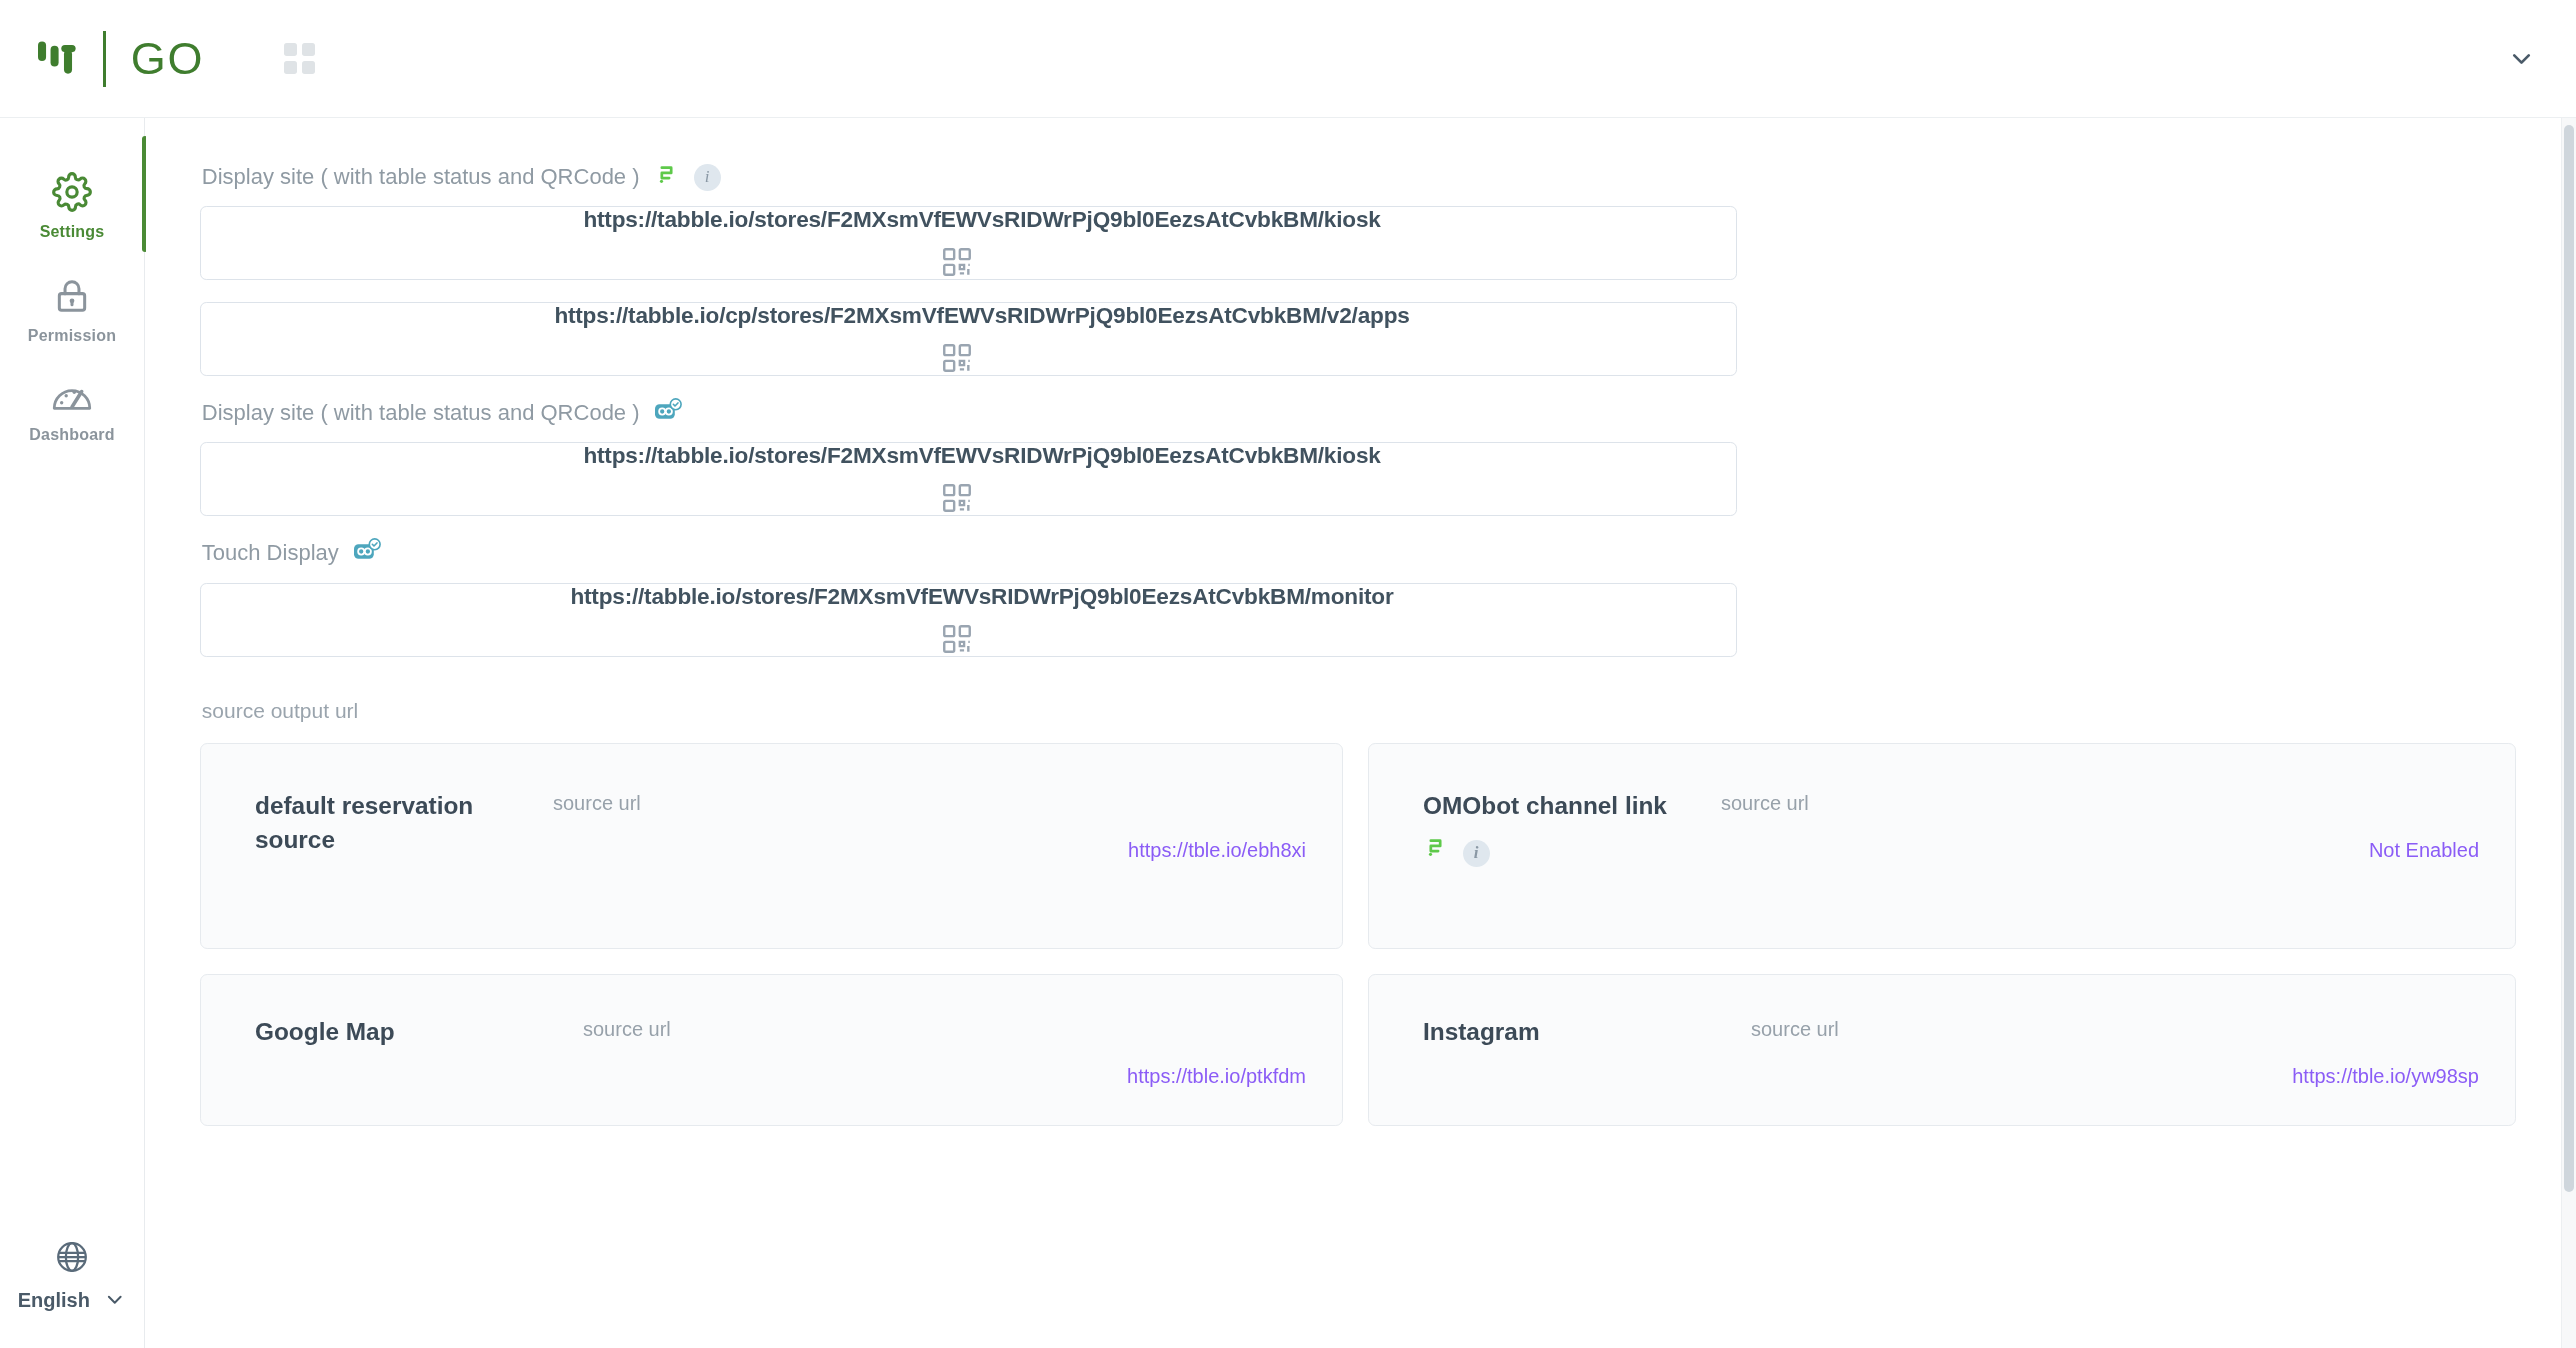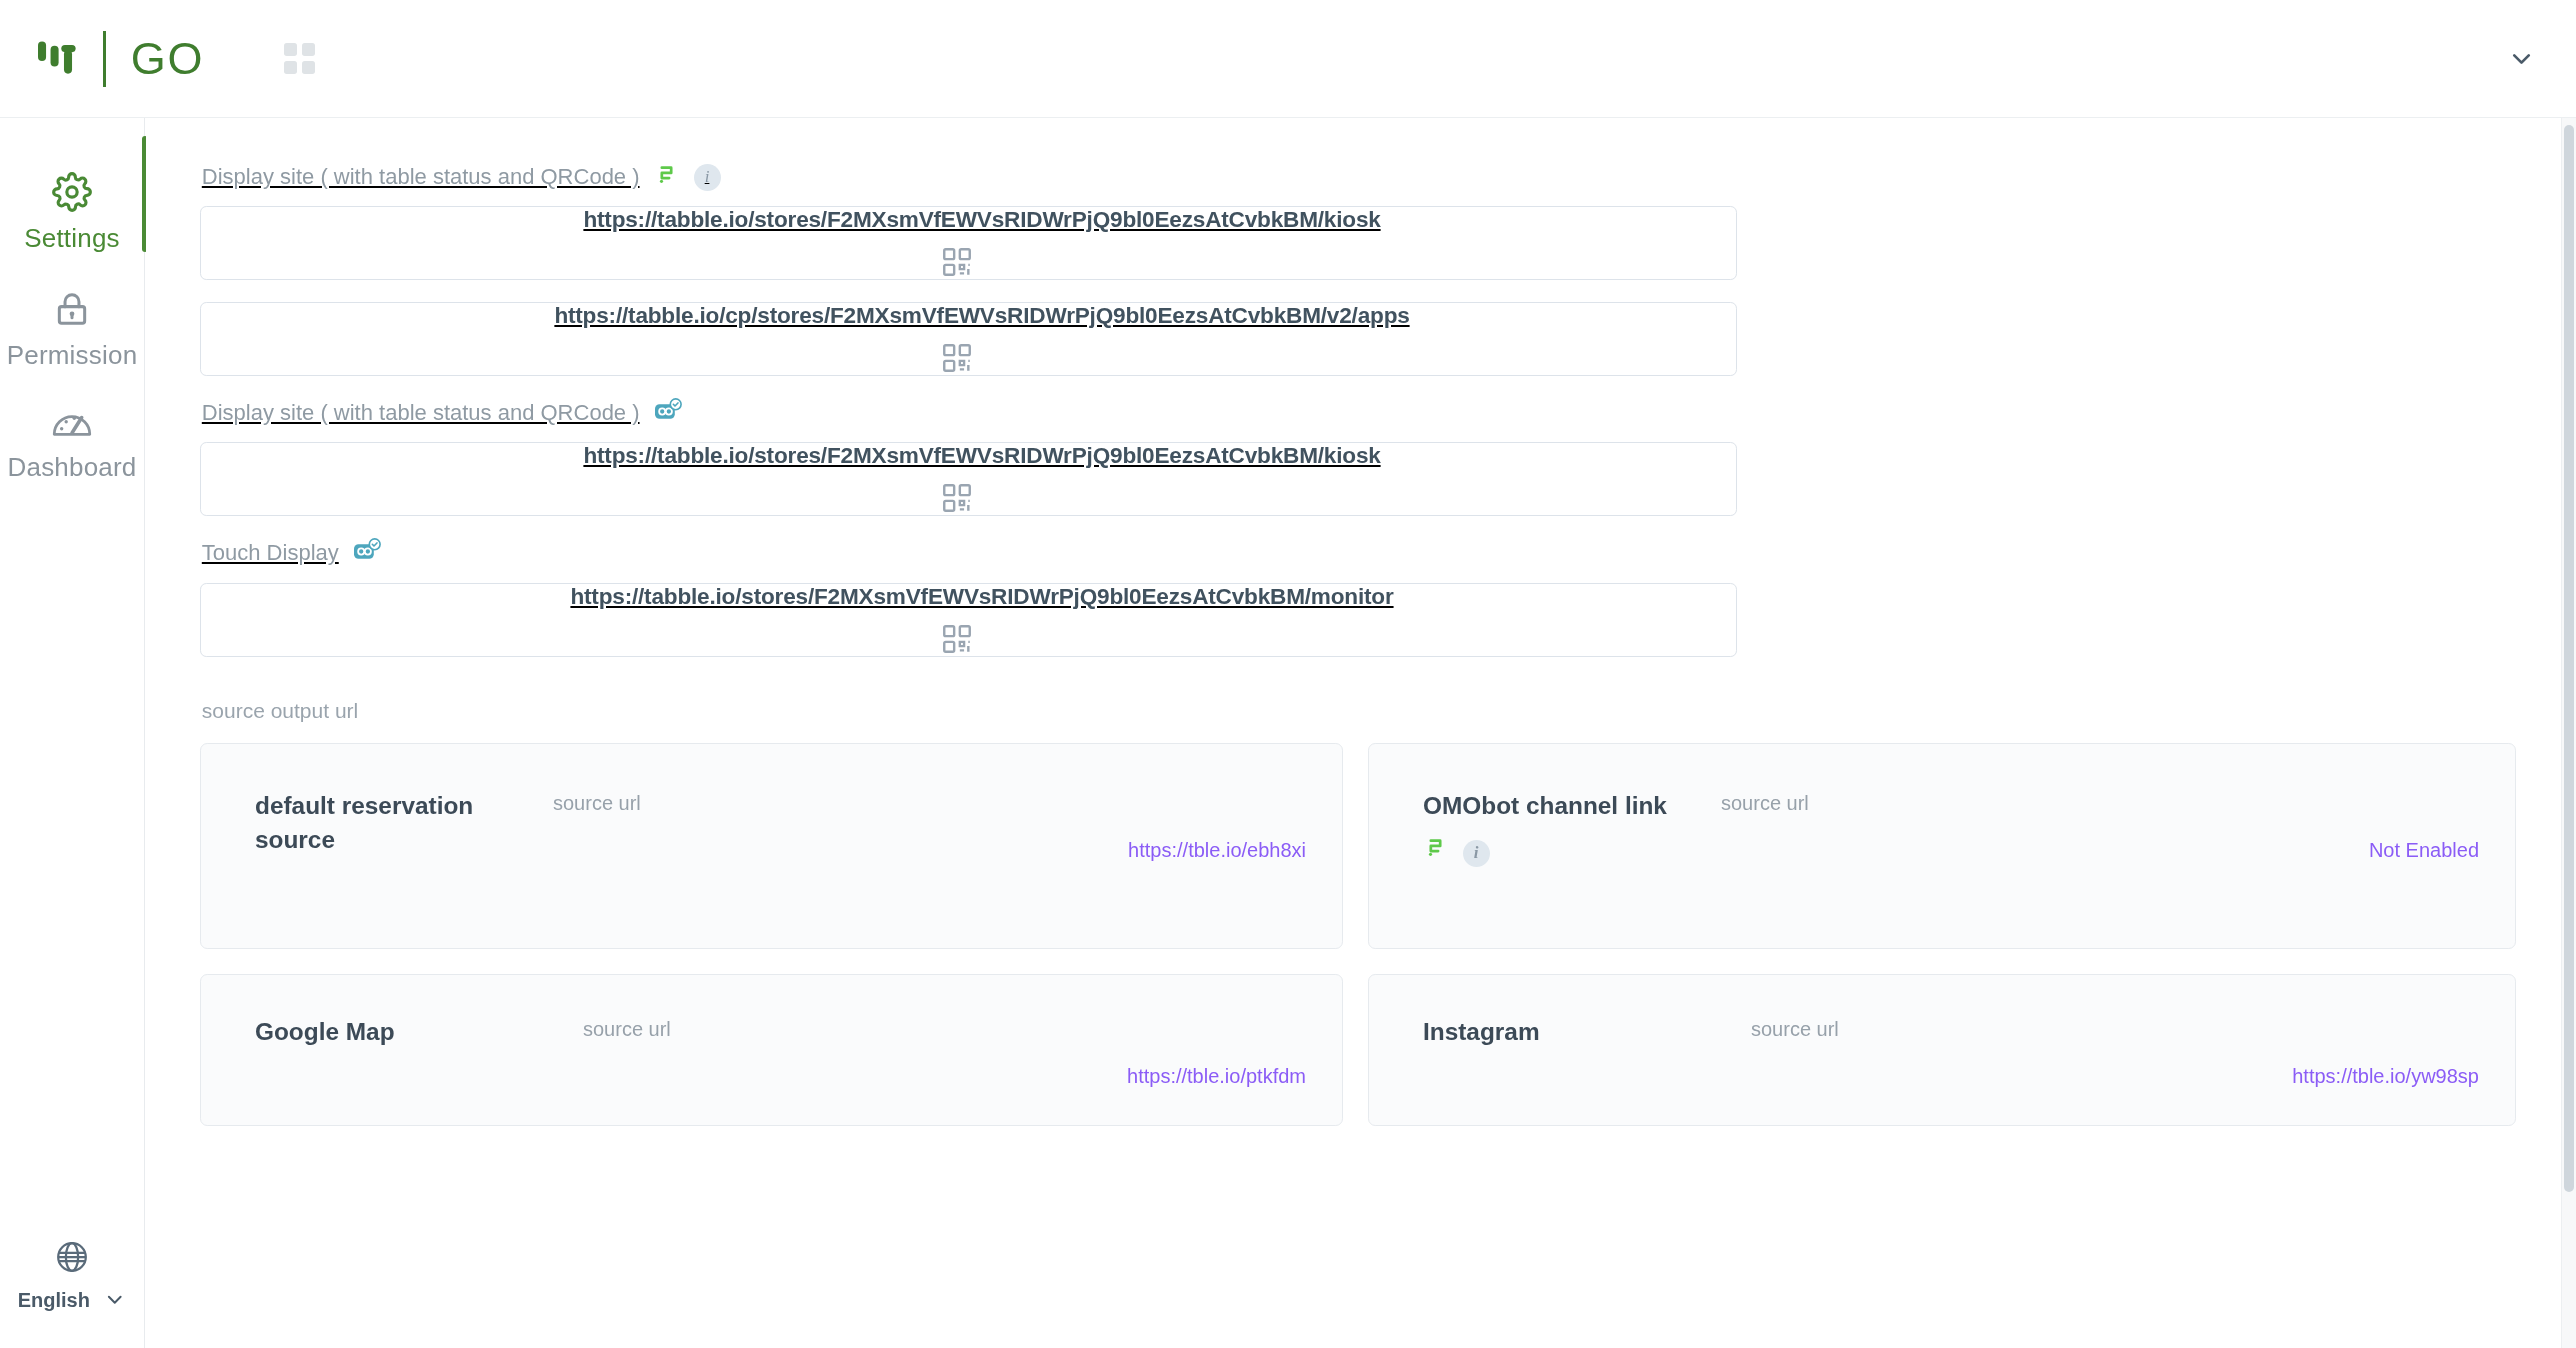--- a/index.html
+++ b/index.html
@@ -43,21 +43,21 @@
     background: #ffffff; border-right: 0.9px solid #e8ebee;
     display: flex; flex-direction: column;
   }
   .nav { padding-top: 38px; flex: 1; }
   .nav-item {
     position: relative; display: flex; flex-direction: column;
     align-items: center; padding: 16.3px 0 18px; cursor: pointer;
     text-decoration: none;
   }
   .nav-item .nav-ico { line-height: 0; margin-bottom: 11px; }
-  .nav-item .nav-label { font-size: 26px; color: #8b949c; letter-spacing: 0.2px; }
+  .nav-item .nav-label { font-size: 16px; color: #8b949c; letter-spacing: 0.2px; font-weight: bold; }
   .nav-item.active .nav-label { color: #4a8a35; }
 
   .nav-accent {
     position: absolute; left: 142px; top: 136px;
     width: 6.3px; height: 116px; background: #4a8a35; border-radius: 3.6px;
   }
 
   .lang {
     display: flex; flex-direction: column; align-items: center;
     padding-bottom: 34px; cursor: pointer;
@@ -72,21 +72,21 @@
     width: 2415px; height: 1230px;
     background: #ffffff; overflow: hidden;
     padding: 0 0 0 0;
   }
   .main-inner { padding: 45px 0 0 54px; }
 
   .page-title {
     font-size: 27px; font-weight: bold; color: #2e3a45; margin-bottom: 42px;
   }
 
-  .field { margin-bottom: 22px; text-decoration: underline; }
+  .field { margin-bottom: 22px; }
   .field-label-row {
     display: flex; align-items: center; gap: 14.5px; margin-bottom: 14.5px;
     padding-left: 1.8px;
   }
   .field-label { font-size: 22px; color: #8f9aa3; }
 
   .info-badge {
     width: 27px; height: 27px; border-radius: 50%; background: #dfe7ee;
     display: inline-flex; align-items: center; justify-content: center;
     font-size: 17px; color: #8a98a5; font-style: italic;

